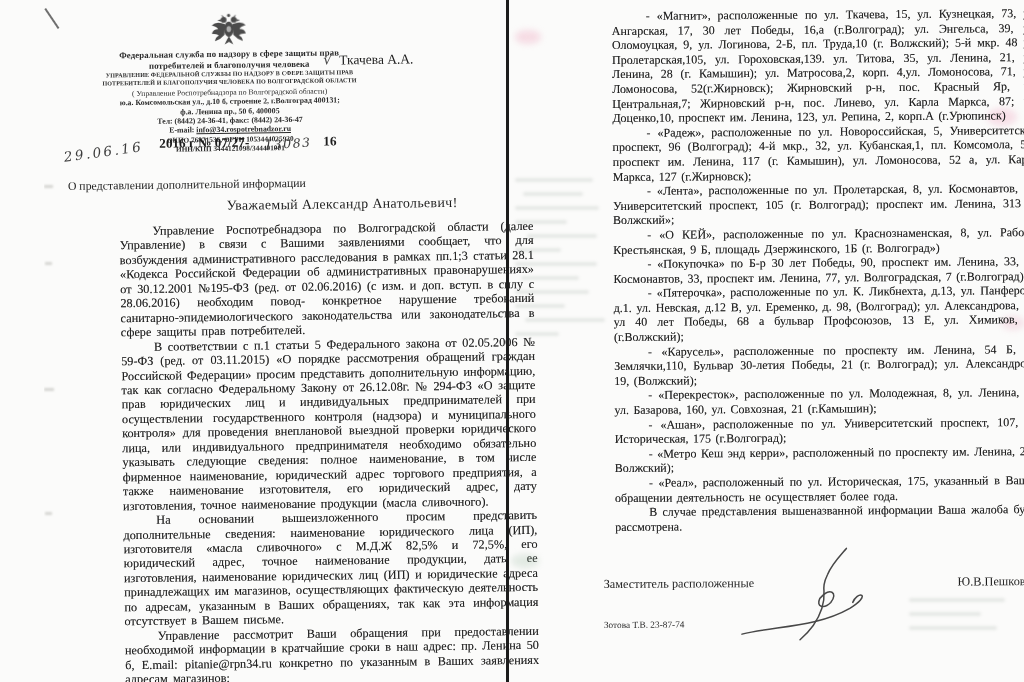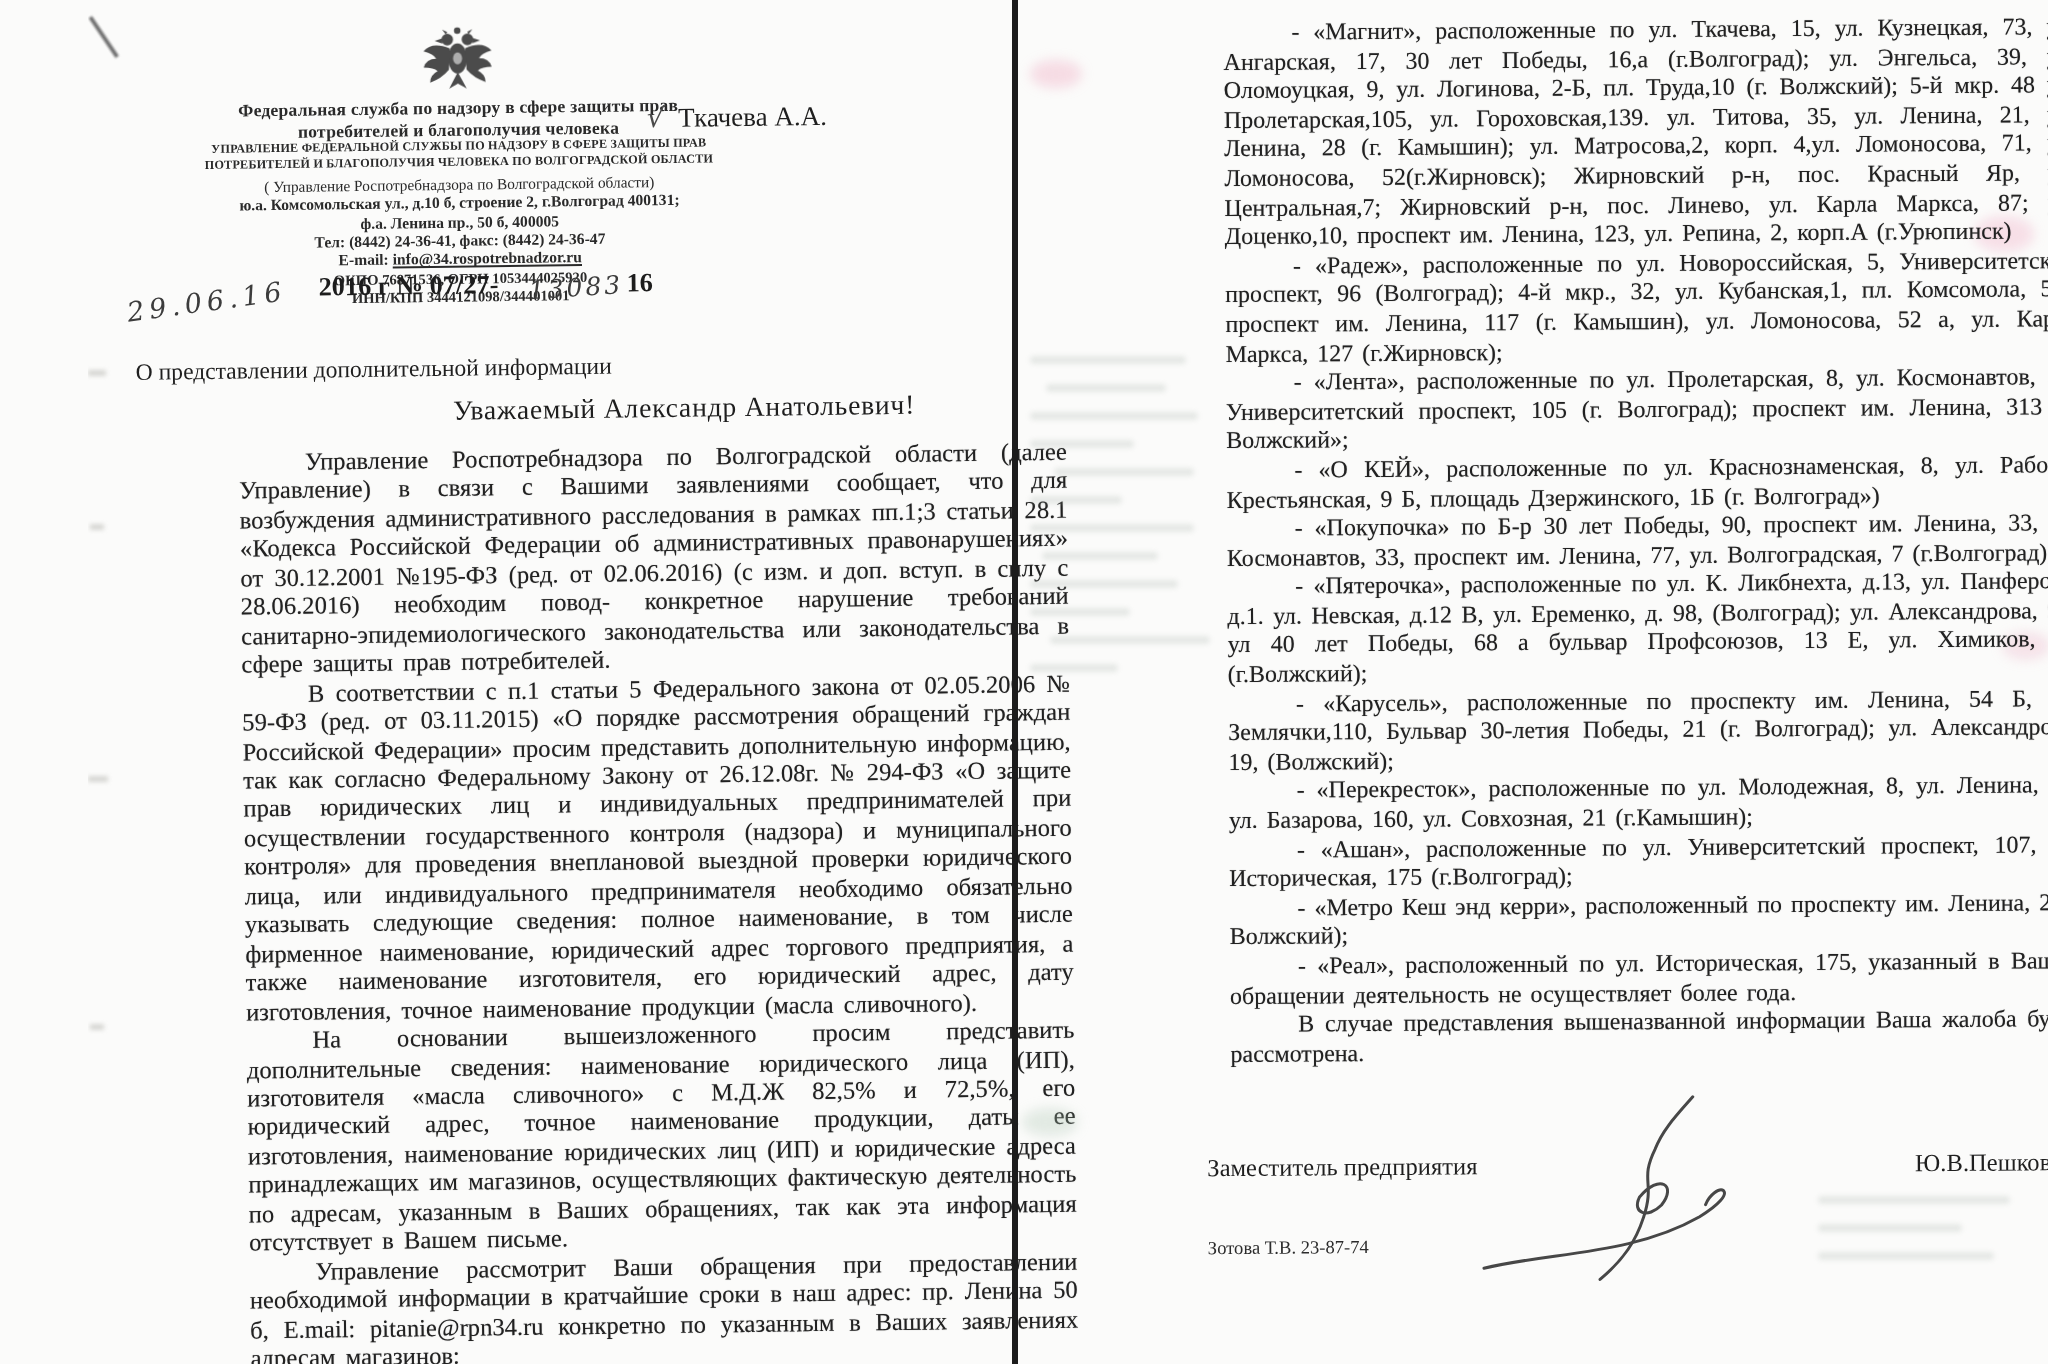--- a/index.html
+++ b/index.html
@@ -33,21 +33,21 @@
 
   .addressee{position:absolute;left:283px;top:52px;font-size:13.5px;color:#1f1f1f;white-space:nowrap;}
   .check{display:inline-block;color:#4a4a4a;transform:rotate(6deg);margin-right:7px;
          font-family:"DejaVu Sans",sans-serif;font-size:14px;}
 
   .refline{position:absolute;left:22px;top:132px;width:330px;height:32px;font-size:13.2px;}
   .hw{font-style:italic;color:#3c3c3c;font-family:"DejaVu Serif",serif;}
   .hw-date{position:absolute;left:0;top:9px;transform:rotate(-7deg);letter-spacing:2.5px;font-size:13.5px;}
   .ref-printed{position:absolute;left:96px;top:2px;font-weight:600;color:#1d1d1d;}
   .hw-num{position:absolute;left:201px;top:4px;transform:rotate(-3deg);letter-spacing:1.5px;font-size:12.5px;}
-  .ref-suffix{position:absolute;left:250px;top:2px;font-weight:600;color:#1d1d1d;}
+  .ref-suffix{position:absolute;left:260px;top:2px;font-weight:600;color:#1d1d1d;}
 
   .subject{position:absolute;left:26px;top:176px;font-size:11.8px;color:#1f1f1f;}
   .salutation{position:absolute;left:95px;top:197px;width:410px;text-align:center;
               font-size:13.8px;letter-spacing:.4px;color:#1e1e1e;}
 
   .body-left{position:absolute;left:77px;top:222px;width:414px;}
   .body-left p{margin:0;text-indent:33px;text-align:justify;font-size:12.3px;line-height:14.45px;
                word-spacing:2px;color:#212121;text-shadow:0 0 .5px rgba(35,35,35,.45);}
 
   .body-right{position:absolute;left:105px;top:8px;width:426px;}
@@ -163,21 +163,21 @@
         <p>- «Пятерочка», расположенные по ул. К. Ликбнехта, д.13, ул. Панферова, д.1. ул. Невская, д.12 В, ул. Еременко, д. 98, (Волгоград); ул. Александрова, 9 а ул 40 лет Победы, 68 а бульвар Профсоюзов, 13 Е, ул. Химиков, 10 (г.Волжский);</p>
         <p>- «Карусель», расположенные по проспекту им. Ленина, 54 Б, ул. Землячки,110, Бульвар 30-летия Победы, 21 (г. Волгоград); ул. Александрова, 19, (Волжский);</p>
         <p>- «Перекресток», расположенные по ул. Молодежная, 8, ул. Ленина, 15, ул. Базарова, 160, ул. Совхозная, 21 (г.Камышин);</p>
         <p>- «Ашан», расположенные по ул. Университетский проспект, 107, ул. Историческая, 175 (г.Волгоград);</p>
         <p>- «Метро Кеш энд керри», расположенный по проспекту им. Ленина, 2 (г. Волжский);</p>
         <p>- «Реал», расположенный по ул. Историческая, 175, указанный в Вашем обращении деятельность не осуществляет более года.</p>
         <p>В случае представления вышеназванной информации Ваша жалоба будет рассмотрена.</p>
       </div>
 
       <div class="sig-row">
-        <span>Заместитель предприятия</span>
+        <span>Заместитель расположенные</span>
         <span>Ю.В.Пешков</span>
       </div>
 
       <svg class="signature-svg" width="150" height="98" viewBox="0 0 150 98">
         <g fill="none" stroke="#2e2e2e" stroke-width="1.5" stroke-linecap="round" opacity="0.88">
           <path d="M64 94 C76 84 82 75 86 63 C92 45 84 45 92 29 C96 19 103 12 111 3"></path>
           <path d="M84 53 C94 41 103 47 95 57 C88 64 80 61 84 53"></path>
           <path d="M6 88 C40 80 80 82 114 63 C124 57 128 52 126 50 C124 48.5 119 52 117 57"></path>
         </g>
       </svg>

